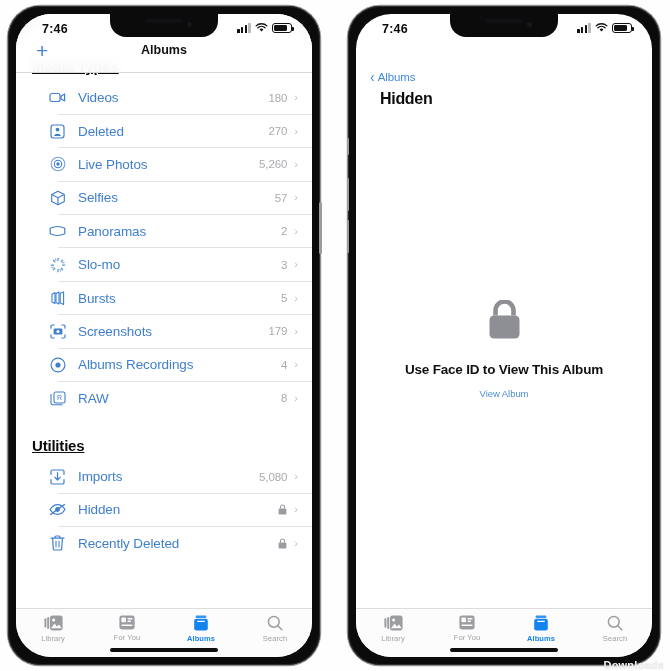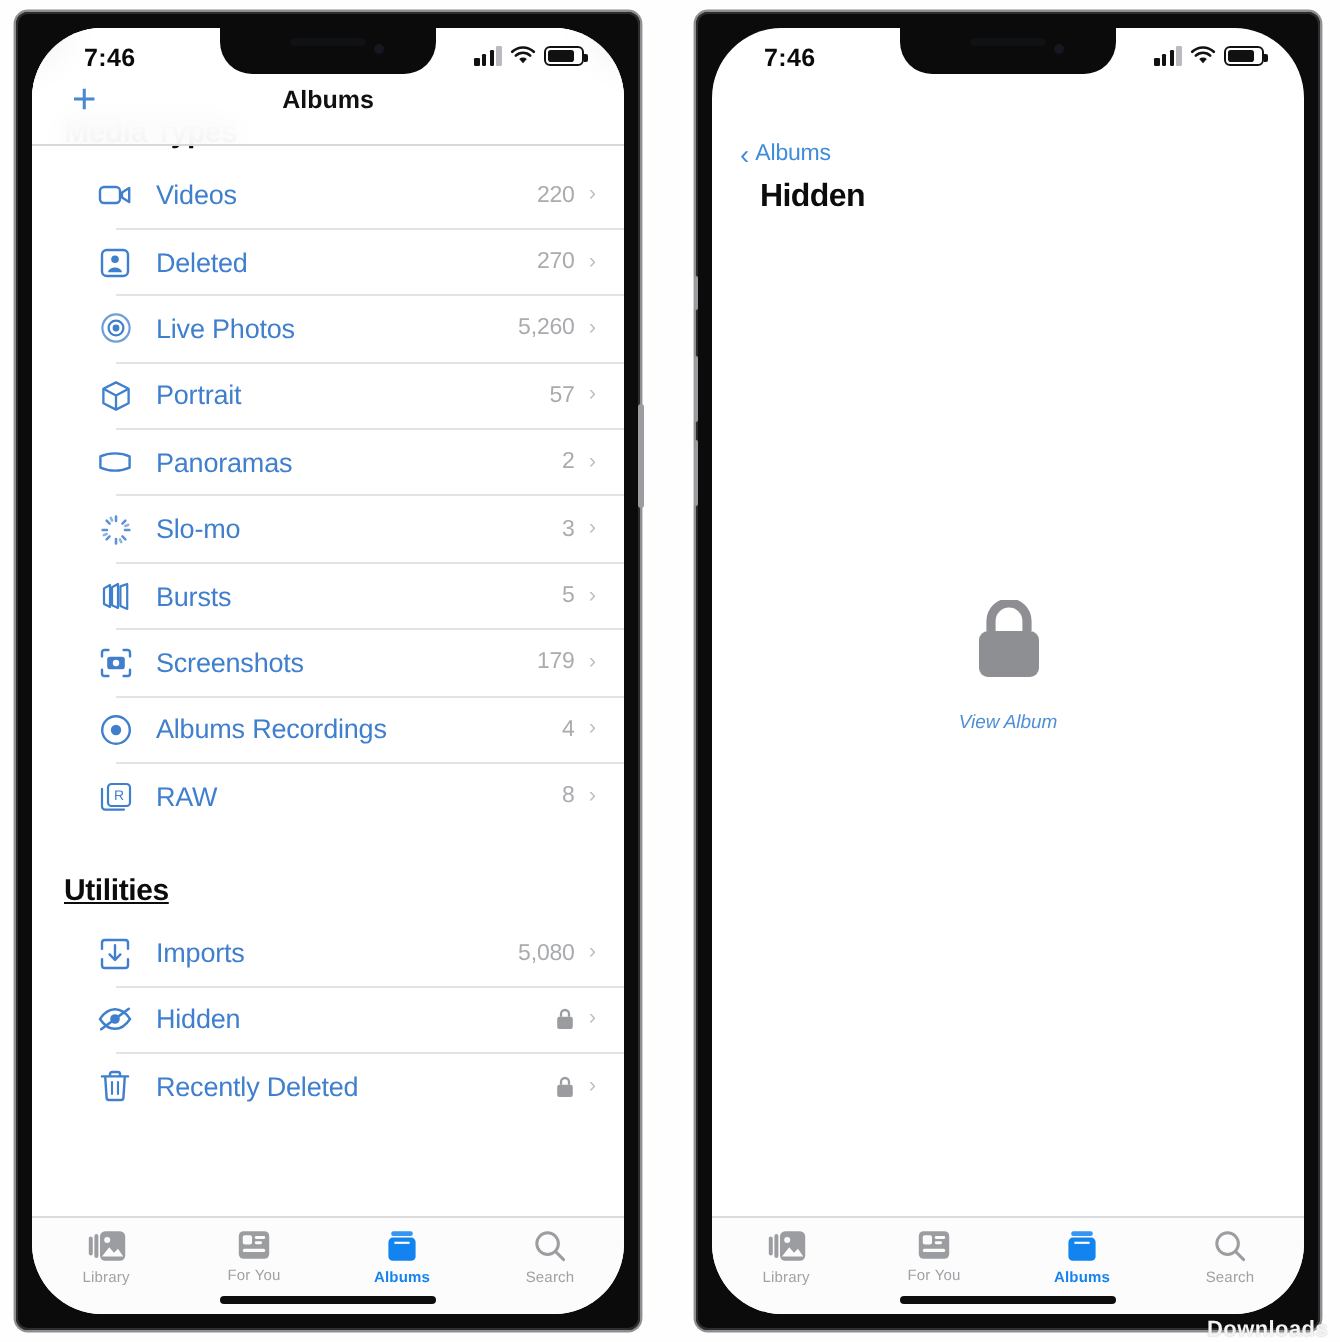--- a/index.html
+++ b/index.html
@@ -12,21 +12,21 @@
   #stage {
     position: relative;
     width: 670px; height: 671px;
     background: #fefefe;
   }
 
   
   .phone {
     position: absolute;
     background: #0b0b0c;
-    border-radius: 6px;
+    border-radius: 32px;
     box-shadow: 0 0 0 1.2px #8d8f92, inset 0 0 0 1px #2c2d2f;
   }
   .phone.left  { left: 8px;   top: 6px;  width: 312px; height: 659px; }
   .phone.right { left: 348px; top: 6px;  width: 312px; height: 659px; }
 
   .screen {
     position: absolute;
     left: 8px; top: 8px; right: 8px; bottom: 8px;
     background: #ffffff;
     border-radius: 35px;
@@ -204,21 +204,21 @@
     display: flex; flex-direction: column; align-items: center;
   }
   .locked .lock-big { color: #8d8f93; }
   .locked .lk-title {
     margin-top: 18px;
     font-size: 13.5px; font-weight: bold; color: #111;
     letter-spacing: -.2px;
   }
   .locked .lk-link {
     margin-top: 11px;
-    font-size: 9.5px; color: #4f8fd4; letter-spacing: -.05px; font-style: italic;
+    font-size: 9.5px; color: #4f8fd4; letter-spacing: -.05px;
   }
 
   
   .watermark {
     position: absolute; right: 6px; bottom: 0px;
     font-size: 11px; font-weight: bold; color: #f3f3f3;
     letter-spacing: .2px; z-index: 60;
     text-shadow: 0 0 1px rgba(0,0,0,.25);
   }
 </style>
@@ -262,21 +262,21 @@
           <div class="section-head clipped">Media Types</div>
 
           <div class="row">
             <span class="ic">
               <svg width="17" height="13" viewBox="0 0 17 13">
                   <rect x="1" y="2.5" width="10" height="8" rx="2" stroke="currentColor" stroke-width="1.2" fill="none"></rect>
                   <path d="M12 5.3 L15.6 3 v7 L12 7.7 Z" stroke="currentColor" stroke-width="1.2" fill="none" stroke-linejoin="round"></path>
                 </svg>
             </span>
             <span class="lbl">Videos</span>
-            <span class="cnt">220</span>
+            <span class="cnt">180</span>
             <span class="chev">›</span>
           </div>
 
           <div class="row">
             <span class="ic">
               <svg width="15" height="15" viewBox="0 0 15 15">
                   <rect x="1" y="1" width="13" height="13" rx="2.4" stroke="currentColor" stroke-width="1.2" fill="none"></rect>
                   <circle cx="7.5" cy="5.6" r="1.9" fill="currentColor"></circle>
                   <path d="M3.9 12.1 a3.8 3.4 0 0 1 7.2 0 Z" fill="currentColor"></path>
                 </svg>
@@ -299,21 +299,21 @@
             <span class="chev">›</span>
           </div>
 
           <div class="row">
             <span class="ic">
               <svg width="16" height="16" viewBox="0 0 16 16">
                   <path d="M8 1.2 L14.3 4.4 v7.2 L8 14.8 L1.7 11.6 V4.4 Z" stroke="currentColor" stroke-width="1.15" fill="none" stroke-linejoin="round"></path>
                   <path d="M1.7 4.4 L8 7.7 L14.3 4.4 M8 7.7 V14.8" stroke="currentColor" stroke-width="1.15" fill="none"></path>
                 </svg>
             </span>
-            <span class="lbl">Portrait</span>
+            <span class="lbl">Selfies</span>
             <span class="cnt">57</span>
             <span class="chev">›</span>
           </div>
 
           <div class="row">
             <span class="ic">
               <svg width="17" height="12" viewBox="0 0 17 12">
                   <path d="M1.2 3.2 C5.5 1.2 11.5 1.2 15.8 3.2 V8.8 C11.5 10.8 5.5 10.8 1.2 8.8 Z" stroke="currentColor" stroke-width="1.2" fill="none" stroke-linejoin="round"></path>
                 </svg>
             </span>
@@ -551,20 +551,21 @@
 
       <div class="large-title">Hidden</div>
 
       <div class="locked">
         <span class="lock-big">
           <svg width="33" height="40" viewBox="0 0 33 40">
               <rect x="1.5" y="15.5" width="30" height="23" rx="4.5" fill="currentColor"></rect>
               <path d="M7.5 15.5 V10.5 a9 9 0 0 1 18 0 v5" stroke="currentColor" stroke-width="4.6" fill="none"></path>
             </svg>
         </span>
+        <div class="lk-title">Use Face ID to View This Album</div>
         <div class="lk-link">View Album</div>
       </div>
 
       <div class="tabbar">
         <div class="tab">
           <span class="ti">
             <svg width="19" height="16" viewBox="0 0 19 16" fill="currentColor">
                 <rect x="0.4" y="3.2" width="2" height="9.6" rx="1"></rect>
                 <rect x="3.2" y="2" width="2" height="12" rx="1"></rect>
                 <rect x="6" y="0.6" width="12.6" height="14.8" rx="2.6"></rect>

